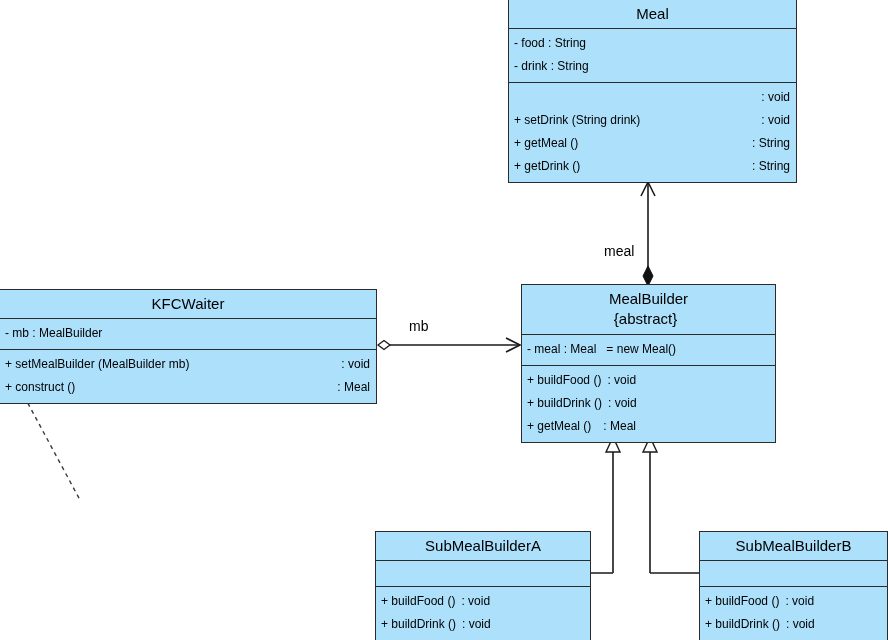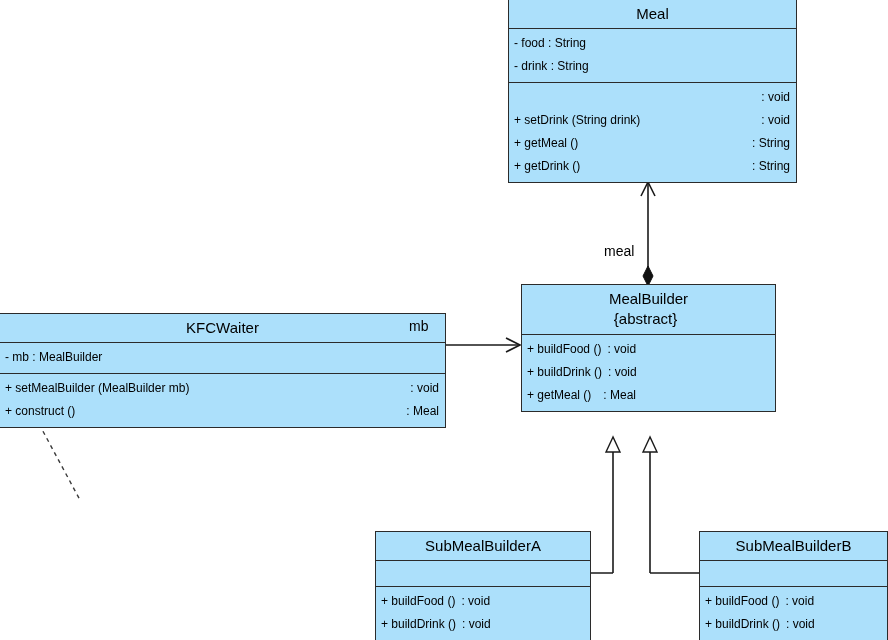--- a/index.html
+++ b/index.html
@@ -184,38 +184,45 @@
     </div>
   </div>
 
   <div class="uml-class" style="left:521px; top:284px; width:255px;">
     <div class="compartment cls-title">
       <span>MealBuilder</span>
       <span class="stereo">{abstract}</span>
     </div>
     <div class="compartment member-list">
       <div class="member tight">
+        <span class="m-sig">-  meal  : Meal</span>
+        <span class="m-gap" style="min-width:10px;"></span>
+        <span class="m-ret">= new Meal()</span>
+      </div>
+    </div>
+    <div class="compartment member-list">
+      <div class="member tight">
         <span class="m-sig">+  buildFood ()</span>
         <span class="m-gap" style="min-width:6px;"></span>
         <span class="m-ret">: void</span>
       </div>
       <div class="member tight">
         <span class="m-sig">+  buildDrink ()</span>
         <span class="m-gap" style="min-width:6px;"></span>
         <span class="m-ret">: void</span>
       </div>
       <div class="member tight">
         <span class="m-sig">+  getMeal ()</span>
         <span class="m-gap" style="min-width:12px;"></span>
         <span class="m-ret">: Meal</span>
       </div>
     </div>
   </div>
 
-  <div class="uml-class" style="left:-1px; top:289px; width:447px;margin-top:24px;">
+  <div class="uml-class" style="left:-1px; top:289px; width:378px;">
     <div class="compartment cls-title">
       <span>KFCWaiter</span>
     </div>
     <div class="compartment member-list">
       <div class="member tight">
         <span class="m-sig">-  mb  : MealBuilder</span>
         <span class="m-gap"></span>
         <span class="m-ret"></span>
       </div>
     </div>

